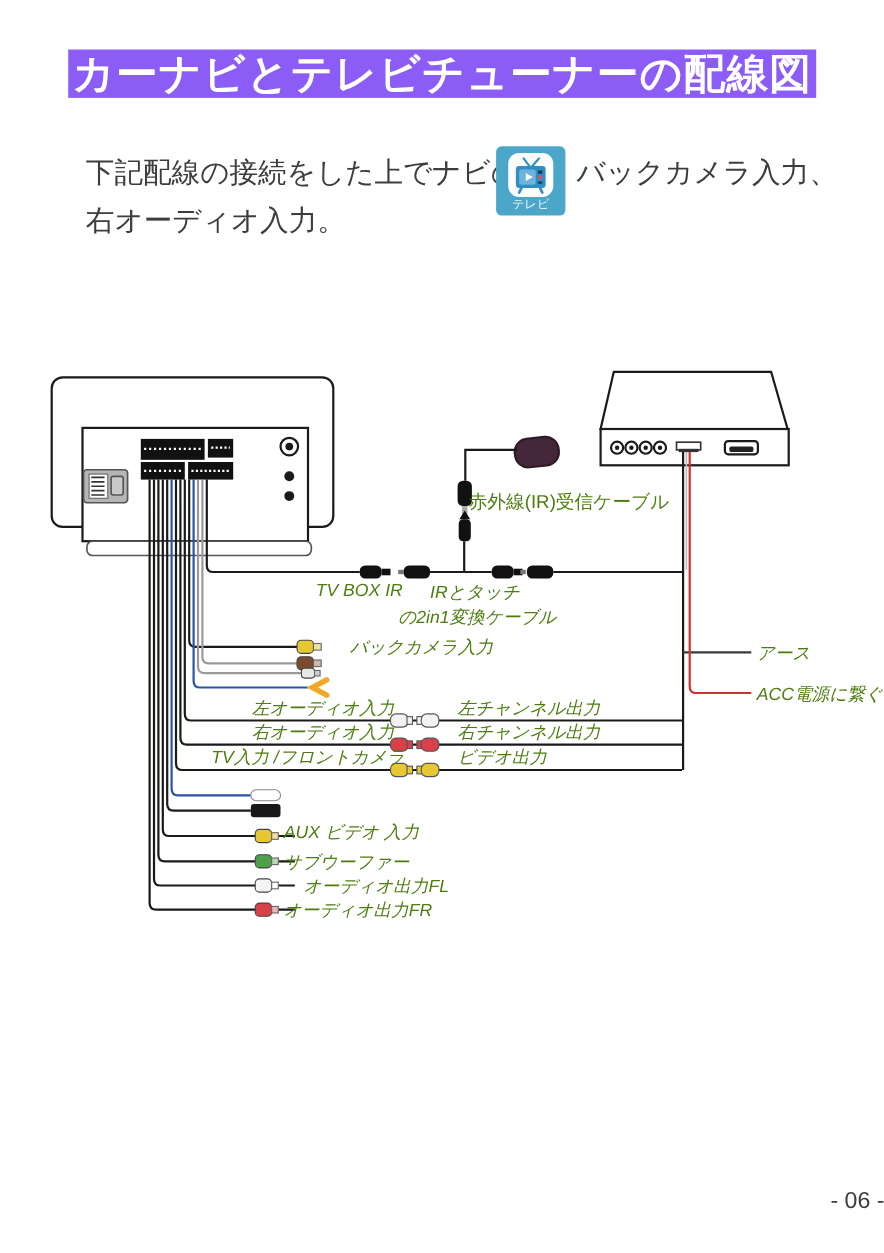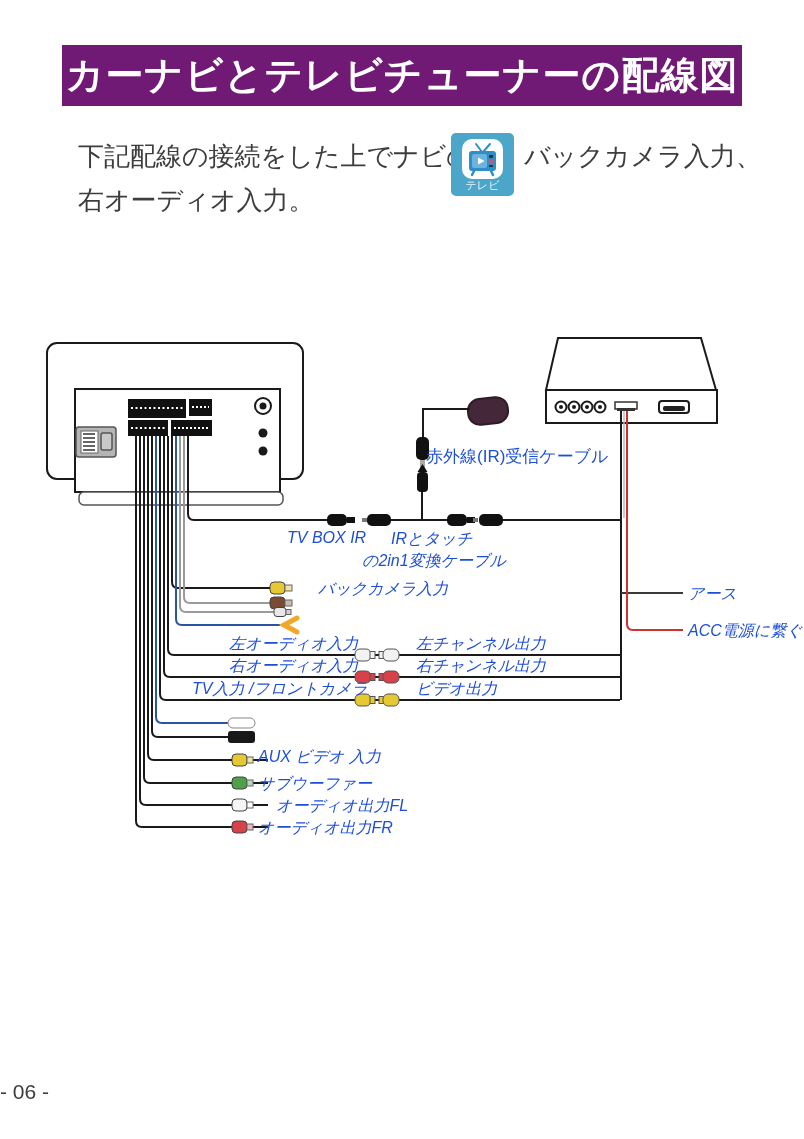--- a/index.html
+++ b/index.html
@@ -1,32 +1,32 @@
 <!DOCTYPE html>
 <html><head>
 <meta charset="utf-8">
 <style>
   html,body{margin:0;padding:0;background:#fff;}
   body{width:804px;height:1139px;position:relative;overflow:hidden;
        font-family:"Liberation Sans","DejaVu Sans",sans-serif;color:#1a1a1a;}
-  .banner{position:absolute;left:62px;top:45px;width:680px;height:61px;
-          background:#701a75;color:#fff;font-size:38px;font-weight:bold;
+  .banner{position:absolute;left:62px;top:45px;width:680px;height:44px;
+          background:#8b5cf6;color:#fff;font-size:38px;font-weight:bold;
           display:flex;align-items:center;justify-content:center;letter-spacing:1px;}
   .intro-line{position:absolute;font-size:26px;color:#3d3d3d;white-space:nowrap;}
   .tv-icon{position:absolute;left:451px;top:133px;width:63px;height:63px;
            background:#4ba6c9;border-radius:5px;}
   .tv-icon .plate{position:absolute;left:11px;top:6px;width:41px;height:40px;
            background:#fdfdfd;border-radius:10px;}
   .tv-icon .plate svg{position:absolute;left:3px;top:2px;}
   .tv-icon .cap{position:absolute;left:0;bottom:3px;width:63px;text-align:center;
            color:#eaf6fb;font-size:11px;margin-top:32px;}
   .diagram{position:absolute;left:0;top:330px;width:804px;height:530px;}
-  .dlabel{position:absolute;font-size:17px;color:#1d4ed8;white-space:nowrap;}
+  .dlabel{position:absolute;font-size:17px;color:#4d7c0f;white-space:nowrap;}
   .dlabel.small{font-size:16px;font-style:italic;}
-  .pagenum{position:absolute;left:0;top:1080px;width:804px;text-align:left;
+  .pagenum{position:absolute;left:0;top:1080px;width:804px;text-align:right;
            font-size:21px;color:#3d3d3d;}
 </style>
 </head>
 <body>
 
 <div class="banner">カーナビとテレビチューナーの配線図</div>
 
 <div class="intro-line" style="left:78px;top:139px">下記配線の接続をした上でナビの</div>
 <div class="tv-icon">
   <div class="plate">

